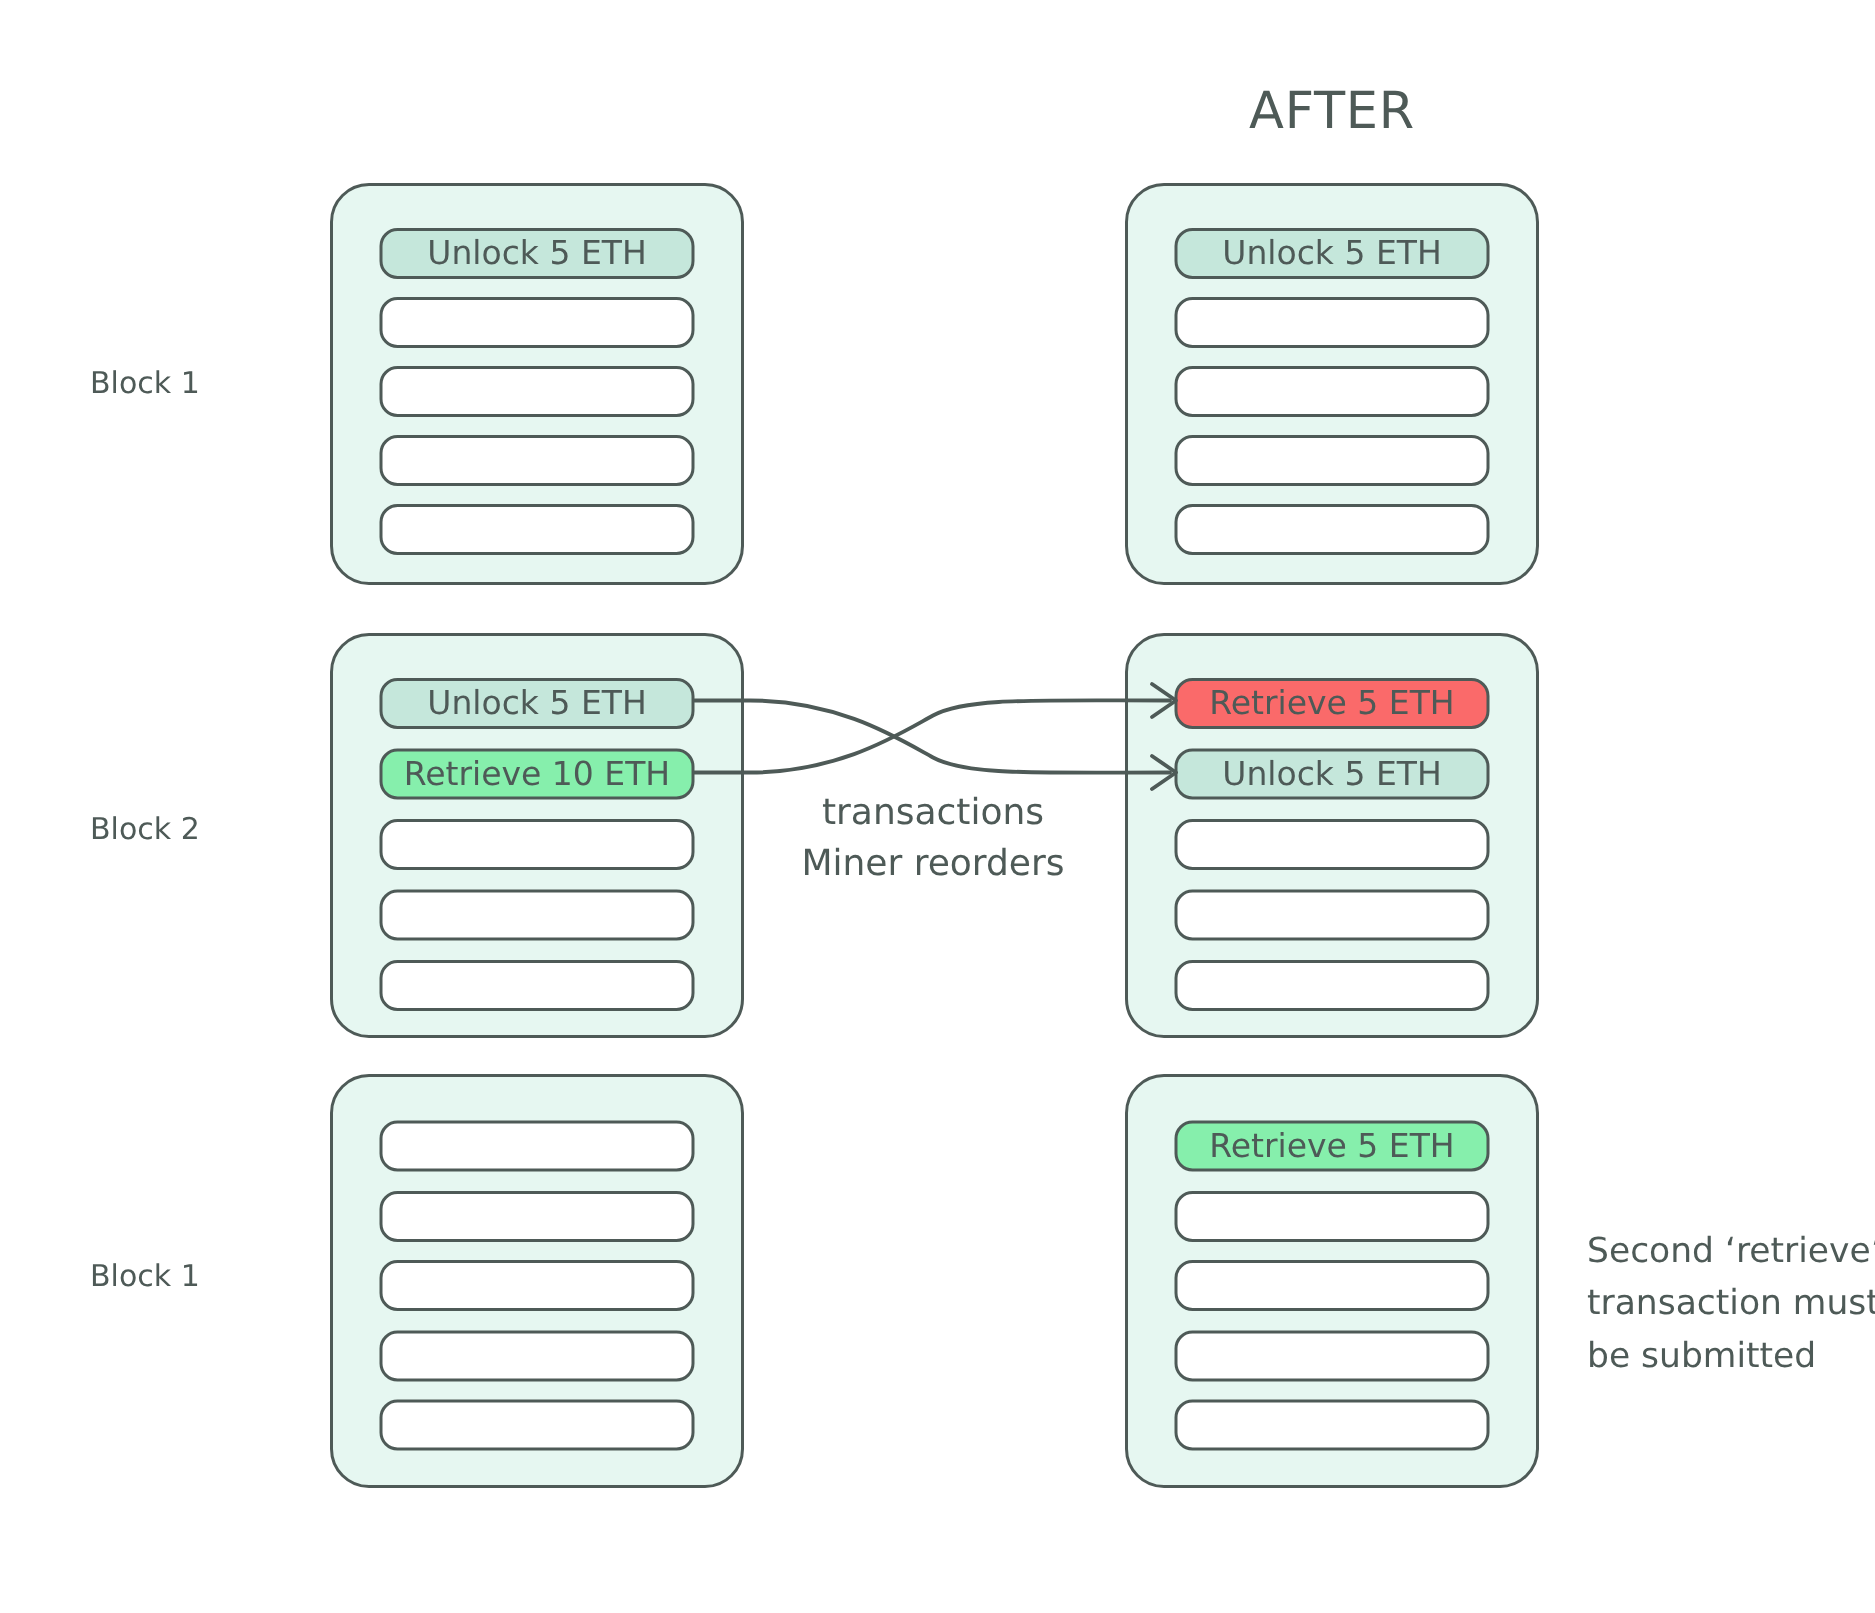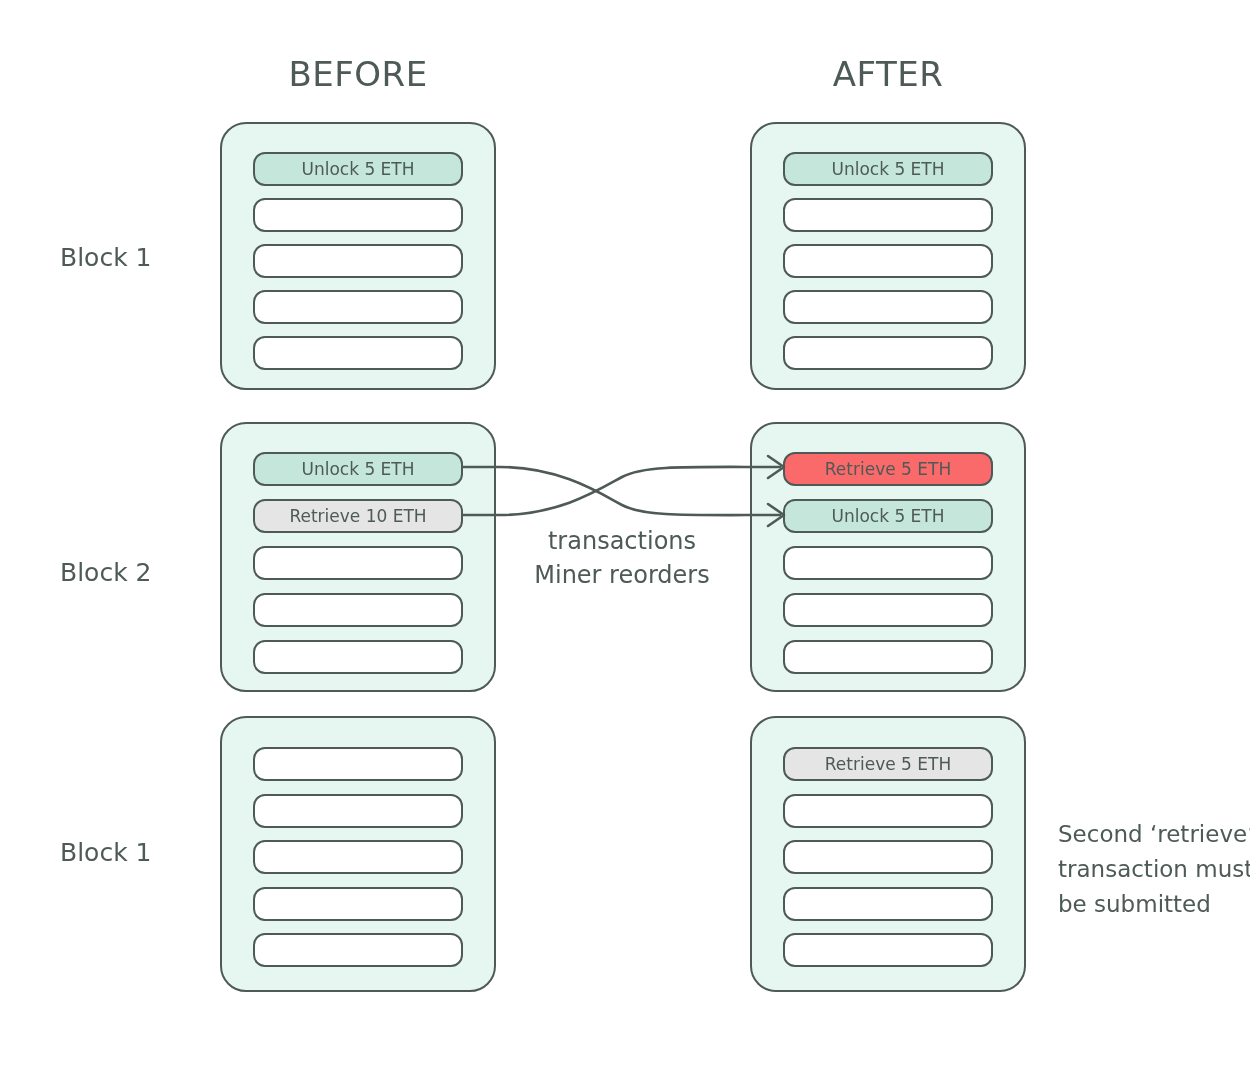--- a/index.html
+++ b/index.html
@@ -31,21 +31,21 @@
     color: #4e5a57;
     text-align: center;
     white-space: nowrap;
   }
   #header-before { left: 218px; top: 54px; width: 280px; }
   #header-after  { left: 748px; top: 54px; width: 280px; }
 
   
   .block-label {
     position: absolute;
-    font-size: 25px;
+    font-size: 20px;
     color: #4e5a57;
     white-space: nowrap;
     left: 60px;
   }
 
   
   .block {
     position: absolute;
     box-sizing: border-box;
     background: #e6f7f1;
@@ -56,27 +56,27 @@
   
   .tx {
     position: absolute;
     box-sizing: border-box;
     border: 2.5px solid #4e5a57;
     border-radius: 12px;
     background: #ffffff;
     display: flex;
     align-items: center;
     justify-content: center;
-    font-size: 17px;
+    font-size: 22px;
     color: #4e5a57;
     white-space: nowrap;
   }
   .tx.empty        { background: #ffffff; }
   .tx.pale-green   { background: #c5e7db; }
-  .tx.teal         { background: #e5e5e5; }
+  .tx.teal         { background: #86efac; }
   .tx.red          { background: #fa6a6a; }
 
   
   #reorder-note {
     position: absolute;
     left: 502px;
     top: 524px;
     width: 240px;
     text-align: center;
     font-size: 24px;
@@ -103,21 +103,20 @@
     width: 1250px;
     height: 1075px;
     pointer-events: none;
   }
 </style>
 </head>
 <body>
 
 <div id="stage">
 
-  <div class="col-header" id="header-before">BEFORE</div>
   <div class="col-header" id="header-after">AFTER</div>
 
   <div id="blocks-container">
       <div class="block" style="left: 220px; top: 122px; width: 276px; height: 268px;"></div>
       <div class="tx pale-green" style="left: 253px; top: 152px; width: 210px; height: 34px;">Unlock 5 ETH</div>
       <div class="tx empty" style="left: 253px; top: 198px; width: 210px; height: 34px;"></div>
       <div class="tx empty" style="left: 253px; top: 244px; width: 210px; height: 34px;"></div>
       <div class="tx empty" style="left: 253px; top: 290px; width: 210px; height: 34px;"></div>
       <div class="tx empty" style="left: 253px; top: 336px; width: 210px; height: 34px;"></div>
       <div class="block" style="left: 220px; top: 422px; width: 276px; height: 270px;"></div>
@@ -146,21 +145,21 @@
       <div class="tx empty" style="left: 783px; top: 640px; width: 210px; height: 34px;"></div>
       <div class="block" style="left: 750px; top: 716px; width: 276px; height: 276px;"></div>
       <div class="tx teal" style="left: 783px; top: 747px; width: 210px; height: 34px;">Retrieve 5 ETH</div>
       <div class="tx empty" style="left: 783px; top: 793.5px; width: 210px; height: 34px;"></div>
       <div class="tx empty" style="left: 783px; top: 840px; width: 210px; height: 34px;"></div>
       <div class="tx empty" style="left: 783px; top: 886.5px; width: 210px; height: 34px;"></div>
       <div class="tx empty" style="left: 783px; top: 933px; width: 210px; height: 34px;"></div>
     </div>
 
   <div class="block-label" id="row-label-0" style="top: 243px;">Block 1</div>
-  <div class="block-label" id="row-label-1" style="top: 558px;">Block 2</div>
+  <div class="block-label" id="row-label-1" style="top: 540px;">Block 2</div>
   <div class="block-label" id="row-label-2" style="top: 838px;">Block 1</div>
 
   <svg id="arrow-layer" viewBox="0 0 1250 1075" width="1250" height="1075">
 
     <path d="M 463 467 L 500 467 C 560 467 600 493 622 505 C 644 517 690 515 780 515" fill="none" stroke="#4e5a57" stroke-width="2.6" stroke-linecap="round"></path>
     <polyline points="768,504 784,515 768,526" fill="none" stroke="#4e5a57" stroke-width="2.6" stroke-linecap="round" stroke-linejoin="round"></polyline>
 
     <path d="M 463 515 L 500 515 C 560 515 600 489 622 477 C 644 465 690 467 780 467" fill="none" stroke="#4e5a57" stroke-width="2.6" stroke-linecap="round"></path>
     <polyline points="768,456 784,467 768,478" fill="none" stroke="#4e5a57" stroke-width="2.6" stroke-linecap="round" stroke-linejoin="round"></polyline>
   </svg>

